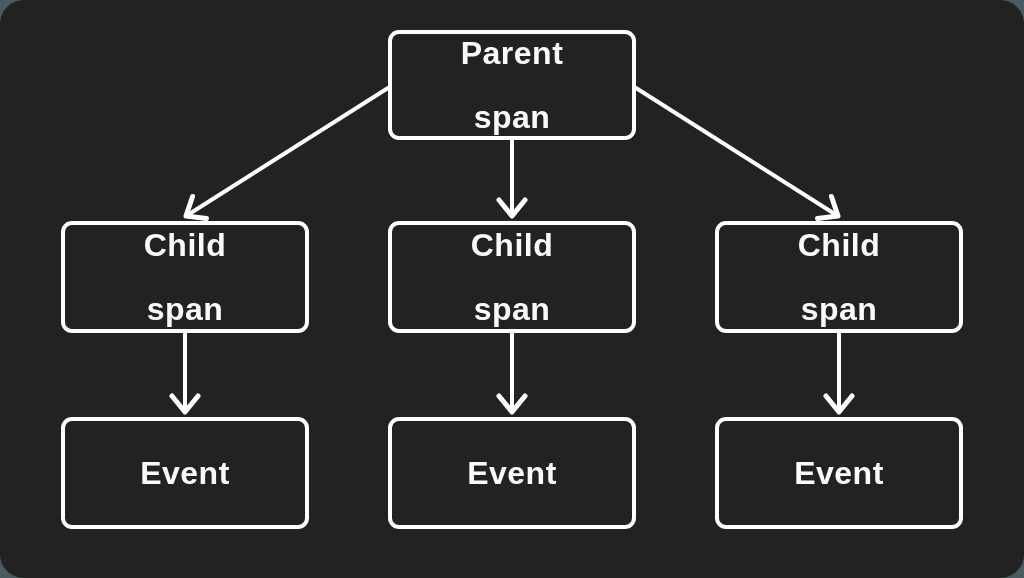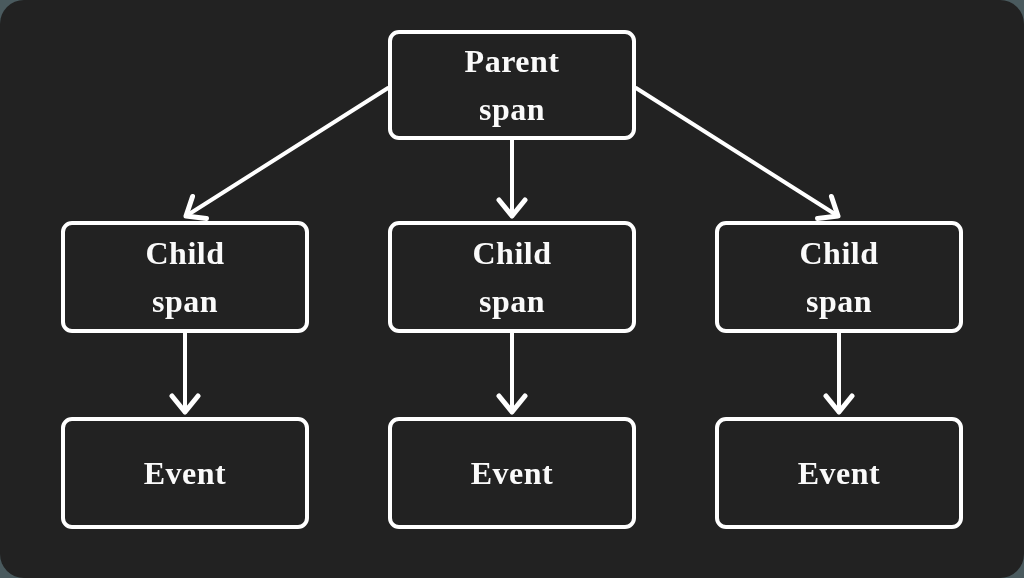--- a/index.html
+++ b/index.html
@@ -33,24 +33,23 @@
     background: transparent;
     display: flex;
     align-items: center;
     justify-content: center;
     text-align: center;
   }
   .node .label {
     color: var(--text, #fafafa);
     font-size: 32px;
     font-weight: 700;
-    line-height: 48px;
+    line-height: 64px;
     white-space: pre-line;
     letter-spacing: 0.5px;
-    font-family: Liberation Serif, serif;
   }
   .node.parent  { left: 388px; top: 30px;  height: 110px; }
   .node.child-1 { left: 61px;  top: 221px; height: 112px; }
   .node.child-2 { left: 388px; top: 221px; height: 112px; }
   .node.child-3 { left: 715px; top: 221px; height: 112px; }
   .node.event-1 { left: 61px;  top: 417px; height: 112px; }
   .node.event-2 { left: 388px; top: 417px; height: 112px; }
   .node.event-3 { left: 715px; top: 417px; height: 112px; }
 </style>
 </head>

